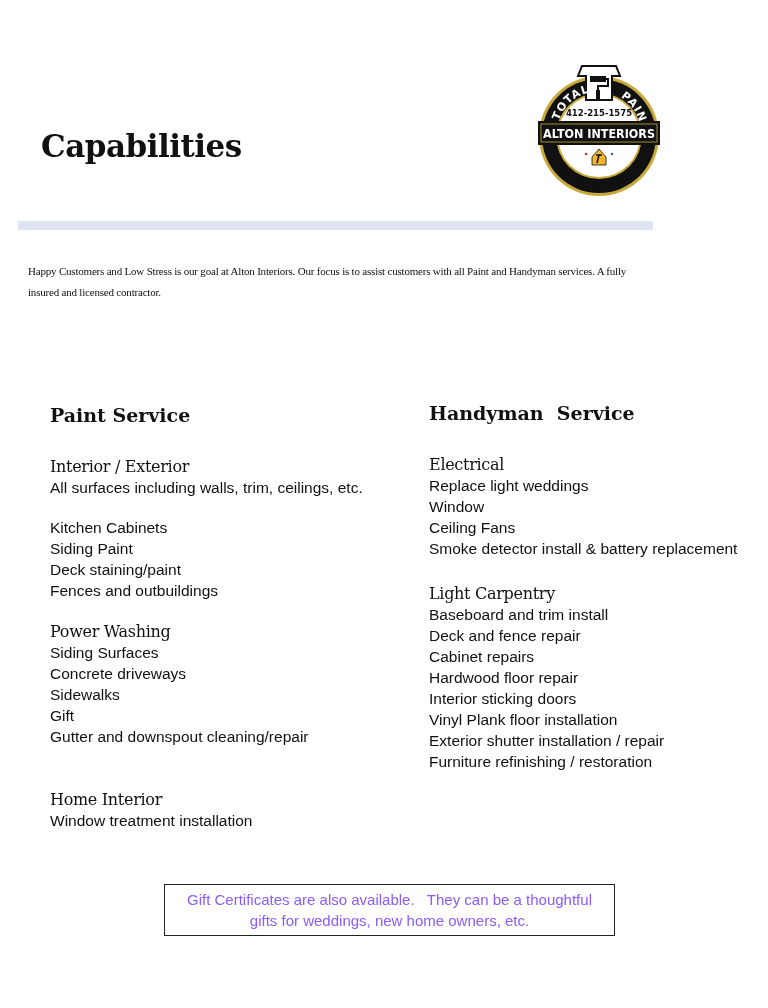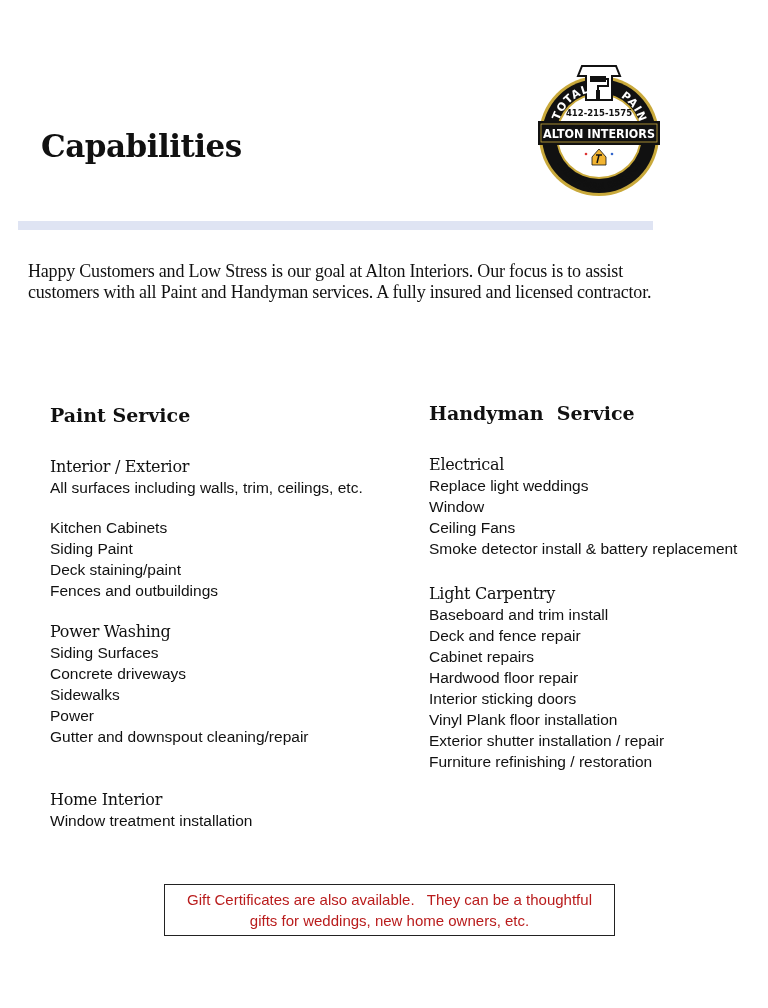--- a/index.html
+++ b/index.html
@@ -4,32 +4,32 @@
 <style>
   html, body { margin: 0; padding: 0; background: #ffffff; }
   body { width: 768px; height: 1008px; position: relative; overflow: hidden; color: #111; }
 
   #title { position: absolute; left: 41px; top: 128px; font-family: "DejaVu Serif", serif; font-weight: bold; font-size: 31px; letter-spacing: -0.5px; color: #111; }
 
   #logo { position: absolute; left: 536px; top: 62px; width: 126px; height: 138px; }
 
   #divider { position: absolute; left: 18px; top: 221px; width: 635px; height: 9px; background: #dfe4f3; }
 
-  #intro { position: absolute; left: 28px; top: 261px; width: 625px; font-family: "Liberation Serif", serif; font-size: 18px; line-height: 21px; color: #111; letter-spacing: -0.2px; }
+  #intro { position: absolute; left: 28px; top: 261px; width: 625px; font-family: "Liberation Serif", serif; font-size: 11px; line-height: 21px; color: #111; letter-spacing: -0.2px; }
 
   .col { position: absolute; }
   #col-left { left: 50px; top: 403px; width: 360px; }
   #col-right { left: 429px; top: 401px; width: 340px; }
 
   .col-title { font-family: "DejaVu Serif", serif; font-weight: bold; font-size: 19px; margin: 0 0 30px 0; line-height: 24px; }
   .sec-title { font-family: "DejaVu Serif", serif; font-weight: normal; font-size: 16px; line-height: 20px; margin: 0; letter-spacing: -0.3px; }
   .item { font-family: "Liberation Sans", sans-serif; font-size: 15.5px; line-height: 21px; margin: 0; color: #111; white-space: nowrap; }
   .section { margin-bottom: 23px; }
 
-  #gift-box { position: absolute; left: 164px; top: 884px; width: 451px; height: 52px; border: 1.3px solid #222; box-sizing: border-box; text-align: center; font-family: "Liberation Sans", sans-serif; font-size: 15px; line-height: 21px; padding-top: 4px; color: #b91c1c; }
+  #gift-box { position: absolute; left: 164px; top: 884px; width: 451px; height: 52px; border: 1.3px solid #222; box-sizing: border-box; text-align: center; font-family: "Liberation Sans", sans-serif; font-size: 15px; line-height: 21px; padding-top: 4px; color: #8b5cf6; }
 </style>
 </head>
 <body>
 
 <div id="title">Capabilities</div>
 
 <svg id="logo" viewBox="0 0 126 138">
   <defs>
     <path id="arcTop" d="M 22 62 A 42 42 0 0 1 104 62"></path>
     <path id="arcBot" d="M 16 80 A 47 47 0 0 0 110 80"></path>
@@ -80,21 +80,21 @@
     <div class="item">Siding Paint</div>
     <div class="item">Deck staining/paint</div>
     <div class="item">Fences and outbuildings</div>
   </div>
 
   <div class="section" style="margin-bottom:43px">
     <div class="sec-title">Power Washing</div>
     <div class="item">Siding Surfaces</div>
     <div class="item">Concrete driveways</div>
     <div class="item">Sidewalks</div>
-    <div class="item">Power</div>
+    <div class="item">Gift</div>
     <div class="item">Gutter and downspout cleaning/repair</div>
   </div>
 
   <div class="section">
     <div class="sec-title">Home Interior</div>
     <div class="item">Window treatment installation</div>
   </div>
 </div>
 
 <div id="col-right" class="col">

